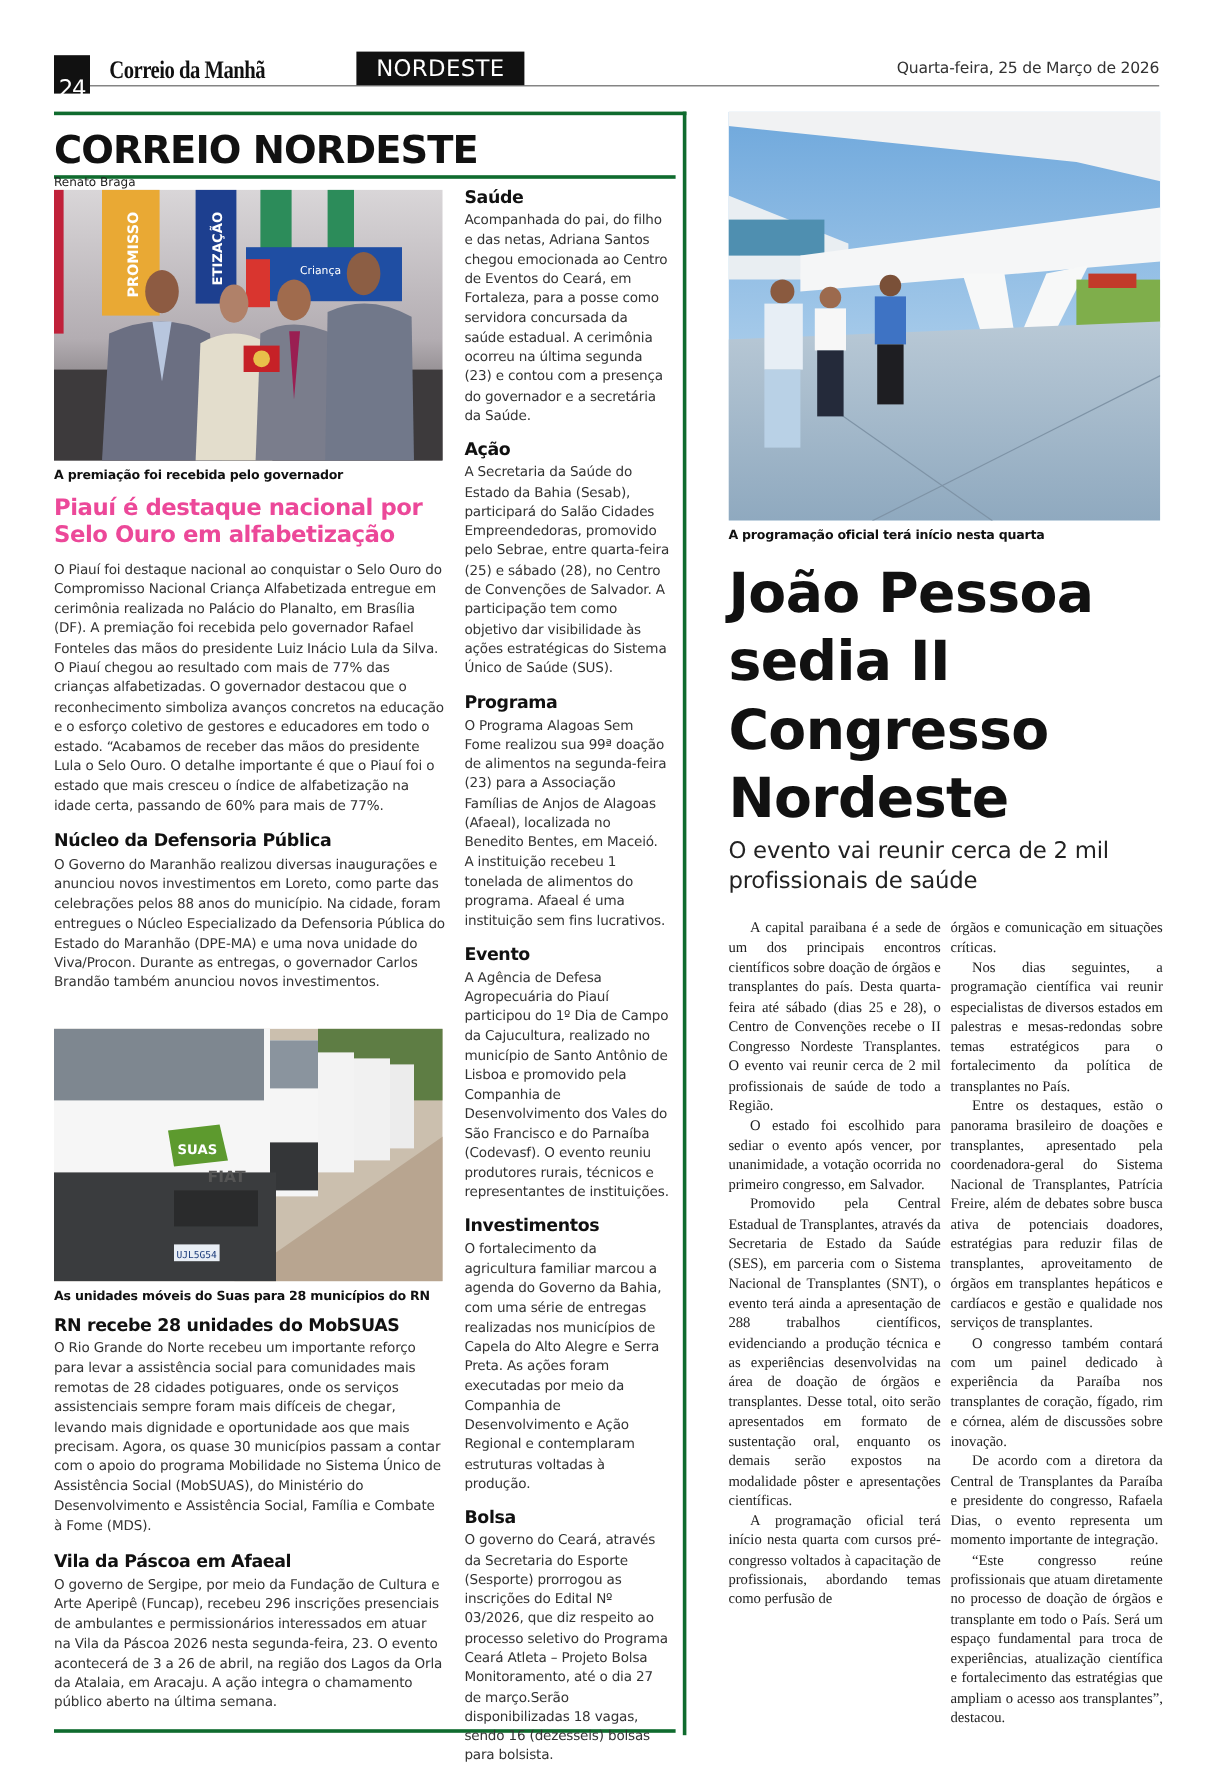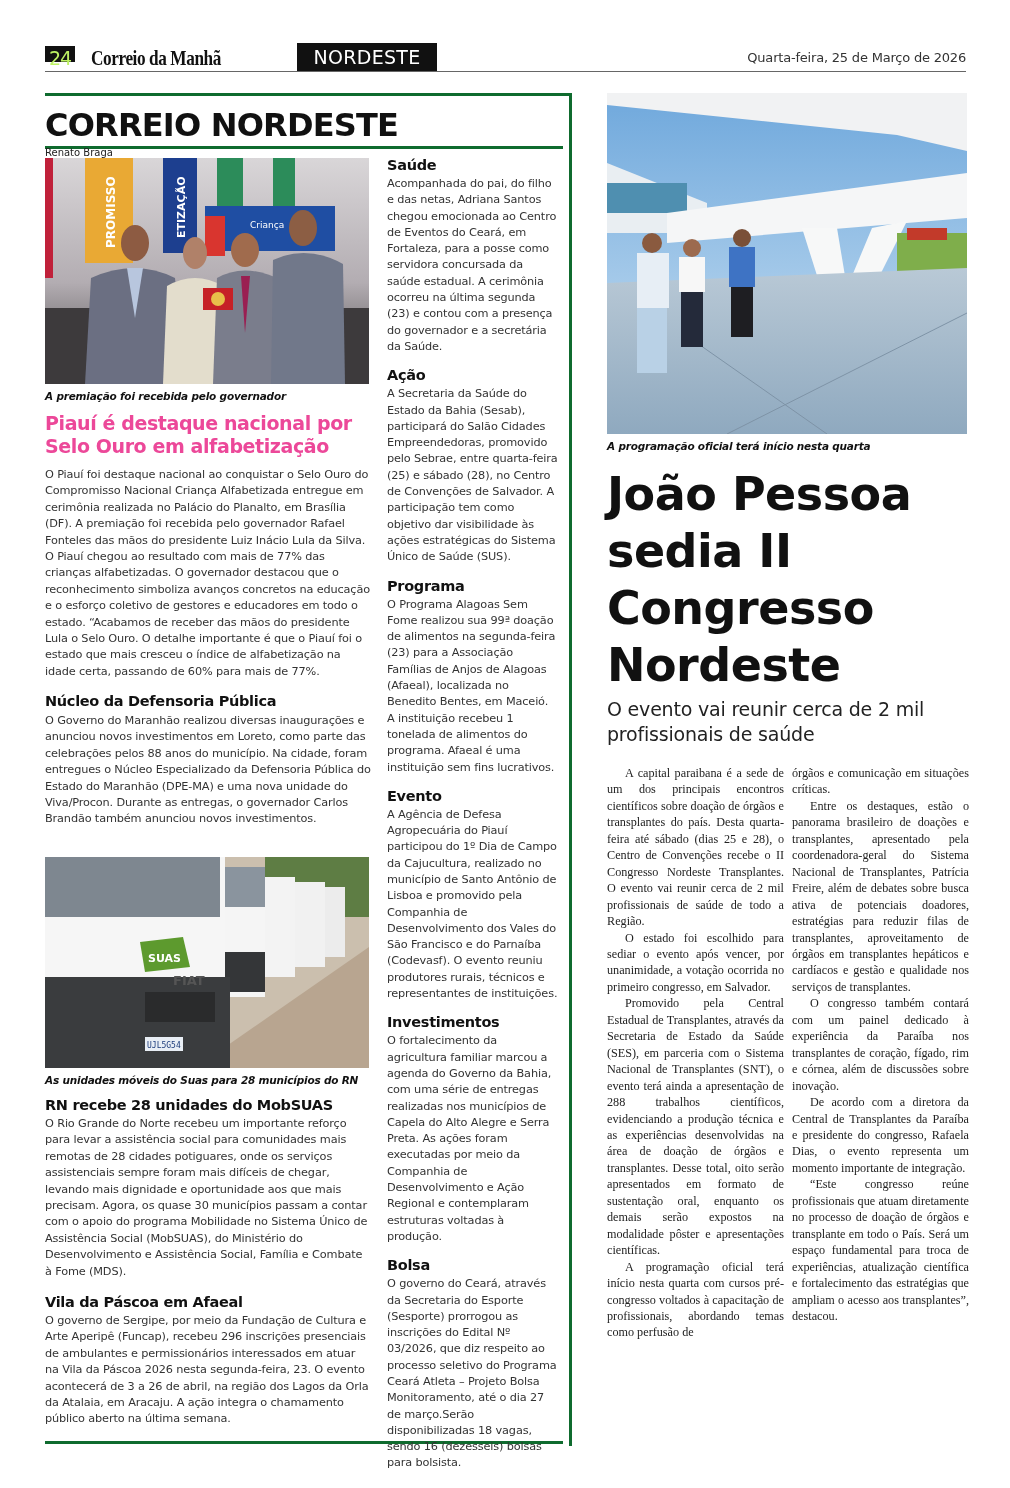--- a/index.html
+++ b/index.html
@@ -1,33 +1,33 @@
 <!DOCTYPE html>
 <html><head>
 <meta charset="utf-8">
 <style>
   * { box-sizing: border-box; margin: 0; padding: 0; }
   html, body { width: 1010px; height: 1488px; background: #ffffff; overflow: hidden; }
   body { position: relative; font-family: "DejaVu Sans", sans-serif; color: #222; }
 
   
   .masthead { position: absolute; left: 45px; top: 44px; width: 921px; height: 28px; border-bottom: 1.5px solid #666; }
-  .page-num { position: absolute; left: 0; top: 2px; height: 16px; background: #111; color: #bef264; font-family: "DejaVu Sans", sans-serif; font-size: 19px; line-height: 24px; padding: 0 4px; letter-spacing: -1px; }
+  .page-num { position: absolute; left: 0; top: 2px; height: 16px; background: #111; color: #ffffff; font-family: "DejaVu Sans", sans-serif; font-size: 19px; line-height: 24px; padding: 16px 4px; letter-spacing: -1px; }
   .paper-name { position: absolute; left: 46px; top: 2px; font-family: "Liberation Serif", serif; font-weight: bold; font-size: 21px; line-height: 24px; color: #111; transform: scaleX(0.82); transform-origin: left center; letter-spacing: -0.5px; }
   .section-tag { position: absolute; left: 252px; top: -1px; width: 140px; height: 28px; background: #111; color: #fff; font-size: 19px; line-height: 28px; text-align: center; letter-spacing: 0.3px; }
   .pub-date { position: absolute; right: 0; top: 6px; font-size: 13px; color: #333; letter-spacing: -0.2px; }
 
   
   .box { position: absolute; left: 45px; top: 93px; width: 527px; height: 1353px; border-top: 3px solid #0f6b2e; border-right: 3px solid #0f6b2e; }
   .box-title { position: absolute; left: 0; top: 10px; font-family: "DejaVu Sans", sans-serif; font-weight: bold; font-size: 32px; color: #111; letter-spacing: -0.8px; }
   .box-title-rule { position: absolute; left: 0; top: 50px; width: 518px; height: 3px; background: #0f6b2e; }
   .box-bottom-rule { position: absolute; left: 45px; top: 1441px; width: 518px; height: 3px; background: #0f6b2e; }
 
   .credit { position: absolute; font-size: 10px; color: #222; text-align: left; }
-  .caption { position: absolute; font-size: 10.5px; font-style: italic; font-weight: bold; color: #111; letter-spacing: -0.2px; }
+  .caption { position: absolute; font-size: 10.5px; font-weight: bold; color: #111; letter-spacing: -0.2px; }
 
   .photo { position: absolute; overflow: hidden; }
 
   
   .colA { position: absolute; left: 45px; width: 326px; }
   .headline-lg { font-size: 19px; line-height: 23px; color: #ec4899; letter-spacing: -0.4px; }
   .subhead { font-size: 14.5px; font-weight: bold; color: #111; letter-spacing: -0.3px; }
   .body-sans { font-size: 11.3px; line-height: 16.4px; color: #333; letter-spacing: -0.15px; text-align: left; }
 
   
@@ -231,17 +231,18 @@
 
 <div class="serif-col" style="left:607px;">
   <p>A capital paraibana é a sede de um dos principais encontros científicos sobre doação de órgãos e transplantes do país. Desta quarta-feira até sábado (dias 25 e 28), o Centro de Convenções recebe o II Congresso Nordeste Transplantes. O evento vai reunir cerca de 2 mil profissionais de saúde de todo a Região.</p>
   <p>O estado foi escolhido para sediar o evento após vencer, por unanimidade, a votação ocorrida no primeiro congresso, em Salvador.</p>
   <p>Promovido pela Central Estadual de Transplantes, através da Secretaria de Estado da Saúde (SES), em parceria com o Sistema Nacional de Transplantes (SNT), o evento terá ainda a apresentação de 288 trabalhos científicos, evidenciando a produção técnica e as experiências desenvolvidas na área de doação de órgãos e transplantes. Desse total, oito serão apresentados em formato de sustentação oral, enquanto os demais serão expostos na modalidade pôster e apresentações científicas.</p>
   <p>A programação oficial terá início nesta quarta com cursos pré-congresso voltados à capacitação de profissionais, abordando temas como perfusão de</p>
 </div>
 
 <div class="serif-col" style="left:792px;">
   <p class="cont">órgãos e comunicação em situações críticas.</p>
+  <p>Nos dias seguintes, a programação científica vai reunir especialistas de diversos estados em palestras e mesas-redondas sobre temas estratégicos para o fortalecimento da política de transplantes no País.</p>
   <p>Entre os destaques, estão o panorama brasileiro de doações e transplantes, apresentado pela coordenadora-geral do Sistema Nacional de Transplantes, Patrícia Freire, além de debates sobre busca ativa de potenciais doadores, estratégias para reduzir filas de transplantes, aproveitamento de órgãos em transplantes hepáticos e cardíacos e gestão e qualidade nos serviços de transplantes.</p>
   <p>O congresso também contará com um painel dedicado à experiência da Paraíba nos transplantes de coração, fígado, rim e córnea, além de discussões sobre inovação.</p>
   <p>De acordo com a diretora da Central de Transplantes da Paraíba e presidente do congresso, Rafaela Dias, o evento representa um momento importante de integração.</p>
   <p>“Este congresso reúne profissionais que atuam diretamente no processo de doação de órgãos e transplante em todo o País. Será um espaço fundamental para troca de experiências, atualização científica e fortalecimento das estratégias que ampliam o acesso aos transplantes”, destacou.</p>
 </div>
 
 </body></html>

